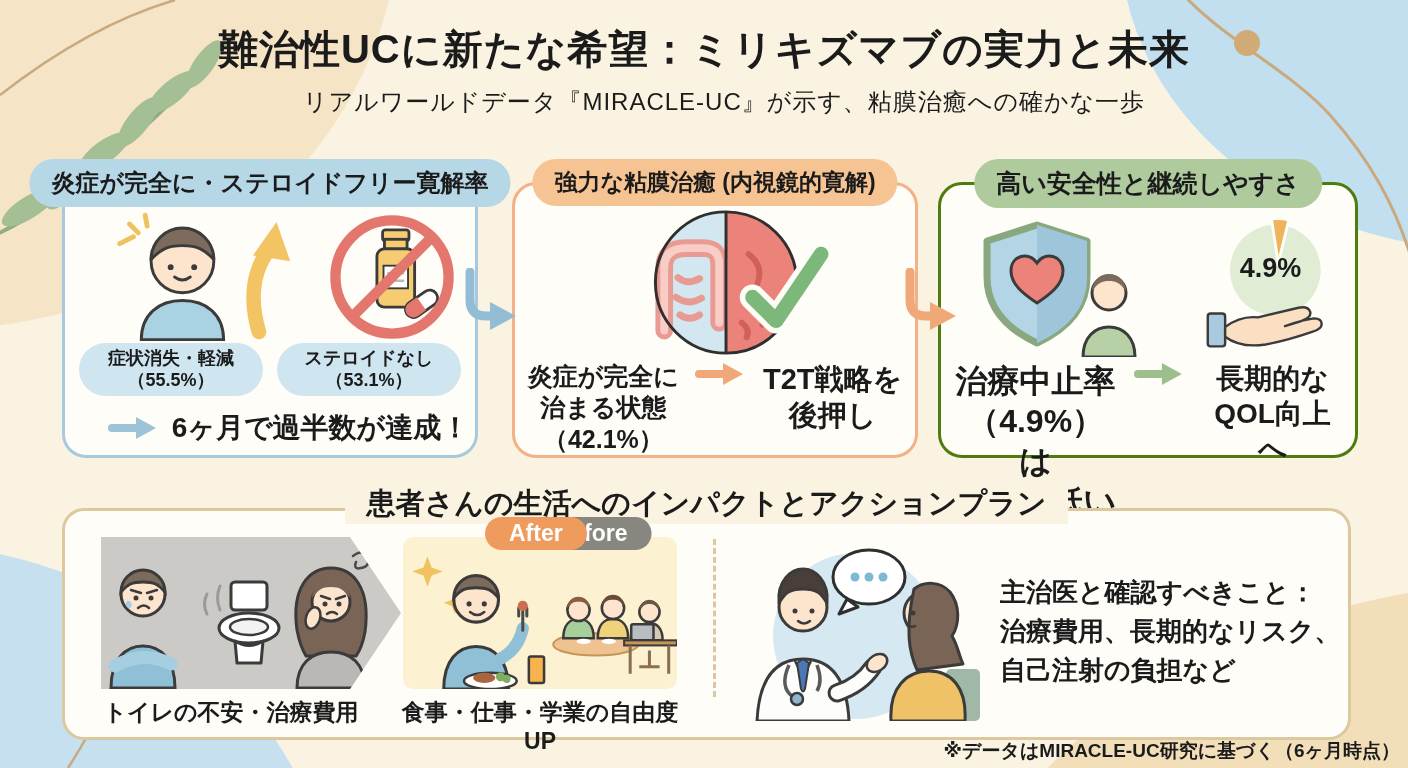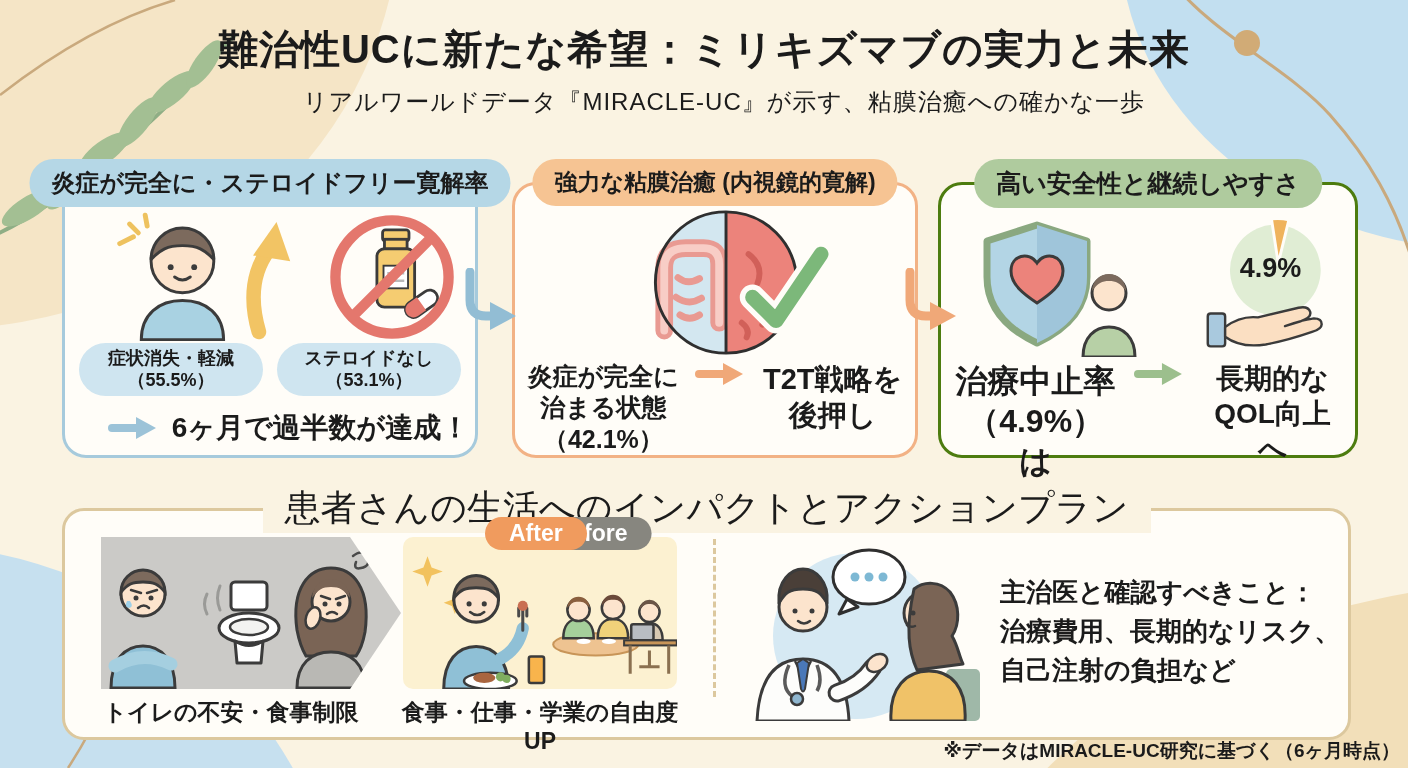--- a/index.html
+++ b/index.html
@@ -23,21 +23,21 @@
   .stat-bubble{background:#cfe5f0;border-radius:28px;padding:5px 12px;flex:1;max-width:196px;text-align:center;font-size:18px;font-weight:800;line-height:1.2;white-space:pre-line;}
   .conclusion-row{position:absolute;top:224px;left:0;right:0;display:flex;justify-content:center;align-items:center;gap:12px;font-size:28px;font-weight:800;padding-left:37px;}
   .bottom-row{position:absolute;top:176px;left:10px;right:10px;display:flex;justify-content:center;gap:10px;}
   .stat-text{font-size:32px;font-weight:800;text-align:center;line-height:1.25;white-space:pre-line;}
   .concl-text{font-size:28px;font-weight:800;text-align:center;line-height:1.25;white-space:pre-line;}
   .pie-wrap{position:relative;width:150px;height:140px;}
   .pie-label{position:absolute;top:36px;left:0;right:0;text-align:center;font-size:27px;font-weight:800;}
   .connector{position:absolute;z-index:4;}
   
   .impact-card{position:absolute;left:62px;top:508px;width:1283px;height:226px;background:#fffdf8;border:3px solid #dcc89e;border-radius:22px;z-index:2;}
-  .impact-title{position:absolute;top:-27px;left:50%;transform:translateX(-50%);white-space:nowrap;background:#faf3e2;padding:0 22px;font-size:36px;font-weight:400;z-index:3;}
+  .impact-title{position:absolute;top:-27px;left:50%;transform:translateX(-50%);white-space:nowrap;background:#faf3e2;padding:0 22px;font-size:29px;font-weight:700;z-index:3;}
   .before-panel{position:absolute;left:36px;top:26px;width:300px;height:152px;background:#cbcac7;clip-path:polygon(0 0,83% 0,100% 50%,83% 100%,0 100%);}
   .after-panel{position:absolute;left:338px;top:26px;width:274px;height:152px;background:#fcf1d1;border-radius:10px;}
   .panel-tag{position:absolute;top:6px;color:#fff;font-size:23px;font-weight:800;padding:3px 24px;border-radius:22px;z-index:3;}
   .tag-before{left:41%;transform:translateX(-50%);background:#87867f;}
   .tag-after{left:50%;transform:translateX(-50%);background:#f09b5e;}
   .panel-caption{position:absolute;top:186px;text-align:center;font-size:23px;font-weight:800;}
   .caption-before{left:16px;width:300px;}
   .caption-after{left:328px;width:294px;}
   .v-divider{position:absolute;left:648px;top:28px;height:158px;border-left:3px dashed #dcc89e;}
   .action-text{position:absolute;left:935px;top:62px;font-size:26px;font-weight:800;line-height:1.5;white-space:pre-line;}
@@ -275,21 +275,21 @@
         <circle cx="118" cy="68" r="5" fill="#c96f52"></circle>
         <ellipse cx="86" cy="142" rx="26" ry="8" fill="#fff" stroke="#3b3b3b" stroke-width="2.5"></ellipse>
         <ellipse cx="80" cy="139" rx="11" ry="5" fill="#a9653f"></ellipse>
         <circle cx="96" cy="138" r="4.5" fill="#7fae5f"></circle>
           <circle cx="102" cy="140" r="4" fill="#7fae5f"></circle>
         <rect x="124" y="118" width="15" height="26" rx="2" fill="#f8b44c" stroke="#3b3b3b" stroke-width="2.5"></rect>
       </svg>
     </div>
     <div class="panel-tag tag-after" style="left:475px;transform:none;margin-left:-55px;">After</div>
 
-    <div class="panel-caption caption-before">トイレの不安・食事制限</div>
+    <div class="panel-caption caption-before">トイレの不安・治療費用</div>
     <div class="panel-caption caption-after">食事・仕事・学業の自由度UP</div>
 
     <div class="v-divider"></div>
 
     <svg style="position:absolute;left:676px;top:30px;" width="250" height="180" viewBox="0 0 250 180">
       <circle cx="115" cy="95" r="83" fill="#d6e9f3"></circle>
       <rect x="205" y="128" width="34" height="52" rx="5" fill="#9fb8a8"></rect>
       <circle cx="185" cy="72" r="22" fill="#fce4cd" stroke="#3b3b3b" stroke-width="3"></circle>
       <path d="M173,48 c10,-8 26,-8 36,3 c10,13 10,32 2,44 c6,10 7,20 11,28 l-46,6 c-8,-18 -12,-40 -3,-81 z" fill="#7a6455" stroke="#3b3b3b" stroke-width="3" stroke-linejoin="round"></path>
       <circle cx="172" cy="72" r="2.5" fill="#3b3b3b"></circle>

